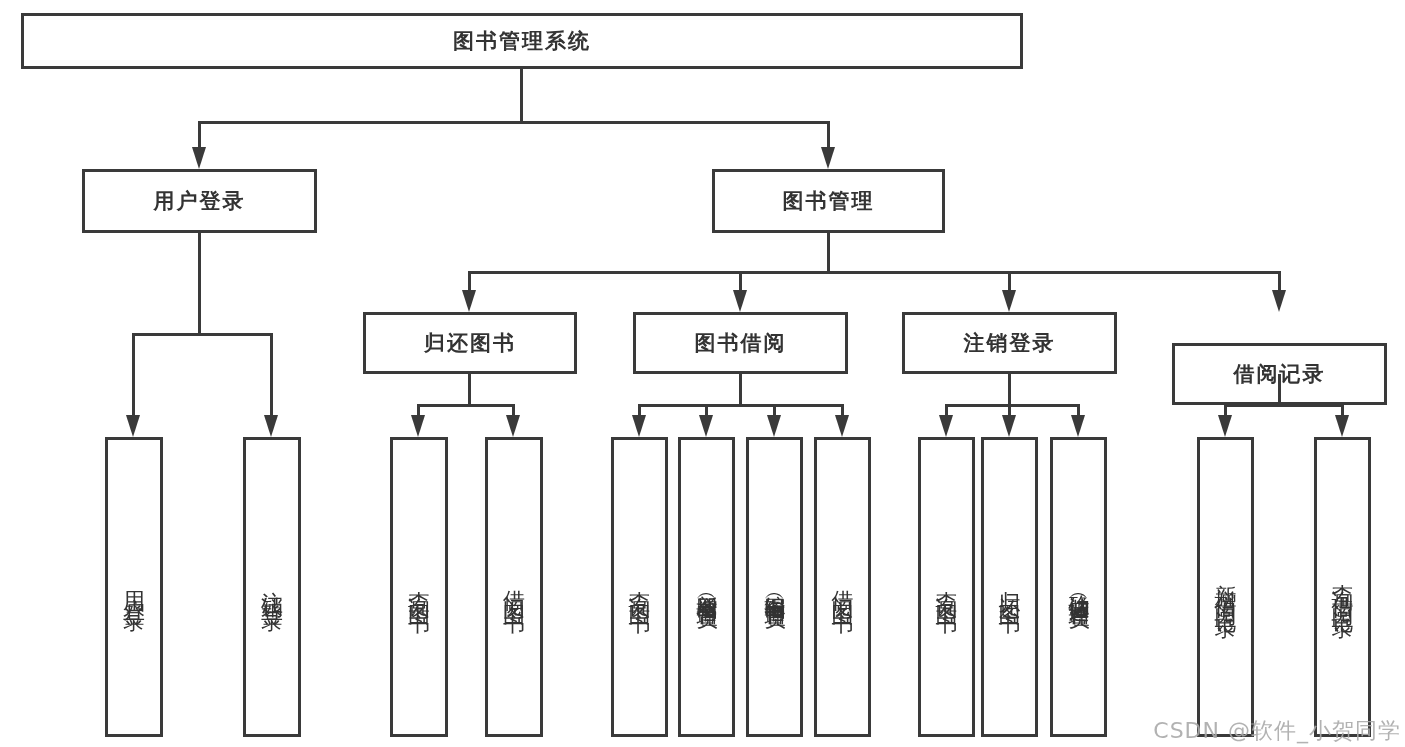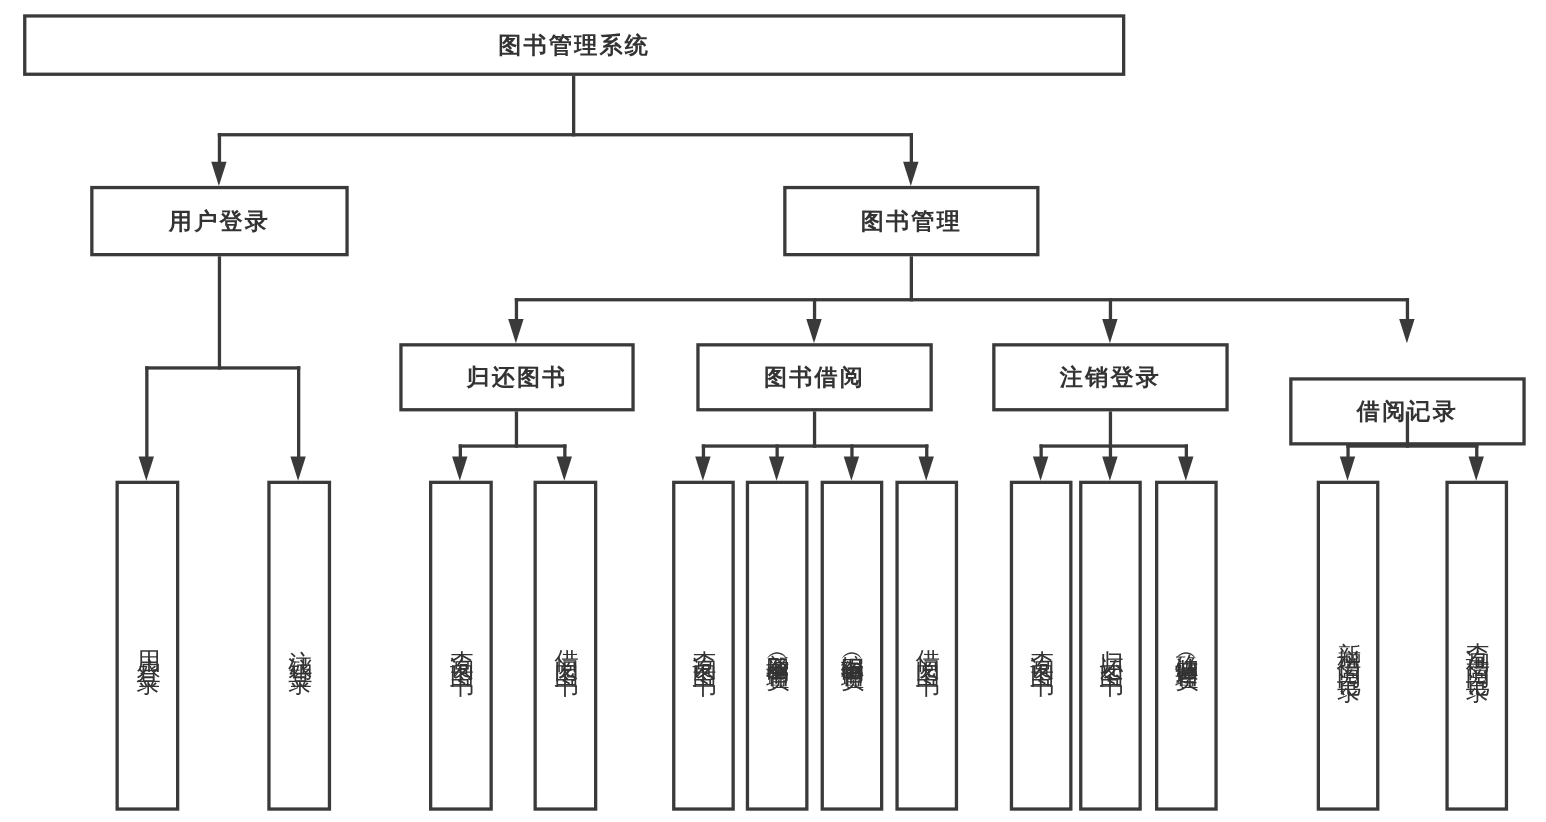--- a/index.html
+++ b/index.html
@@ -175,14 +175,15 @@
   <div class="line" style="left:1077px;top:404px;width:3px;height:13px;"></div>
   <div class="tri" style="left:1071px;top:415px;"></div>
 
   <div class="line" style="left:1278px;top:374px;width:3px;height:33px;"></div>
   <div class="line" style="left:1224px;top:404px;width:120px;height:3px;"></div>
   <div class="line" style="left:1224px;top:404px;width:3px;height:13px;"></div>
   <div class="tri" style="left:1218px;top:415px;"></div>
   <div class="line" style="left:1341px;top:404px;width:3px;height:13px;"></div>
   <div class="tri" style="left:1335px;top:415px;"></div>
 
+  <div class="watermark">CSDN @软件_小贺同学</div>
 
 </div>
 
 </body></html>

